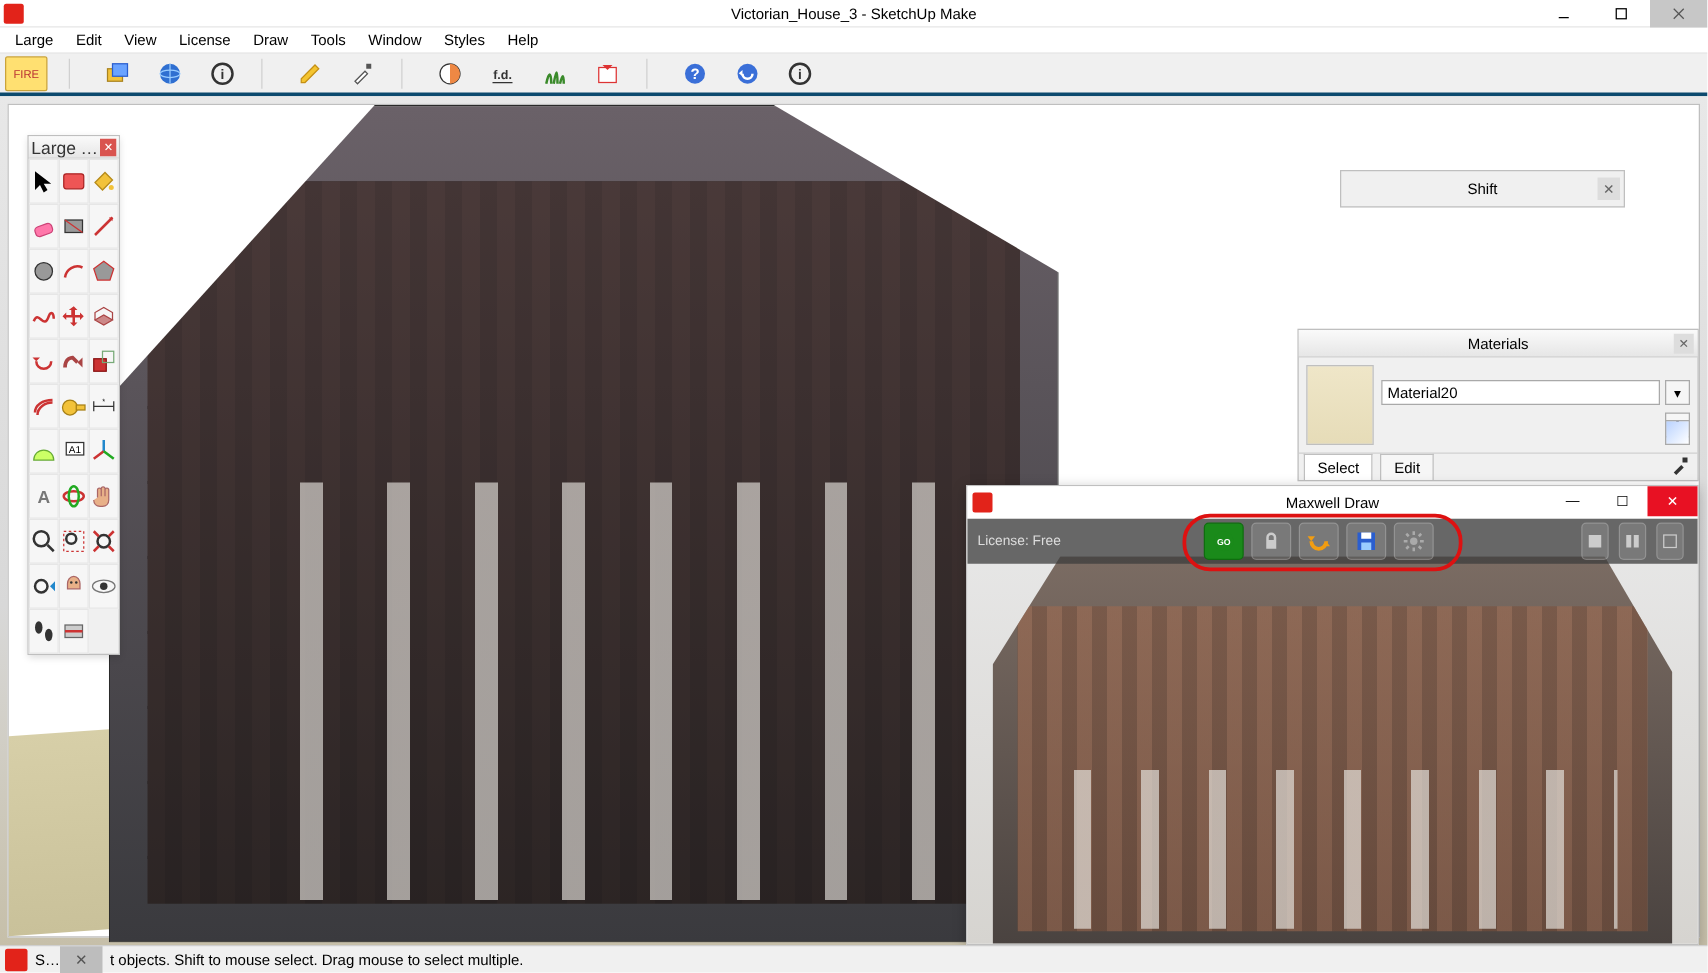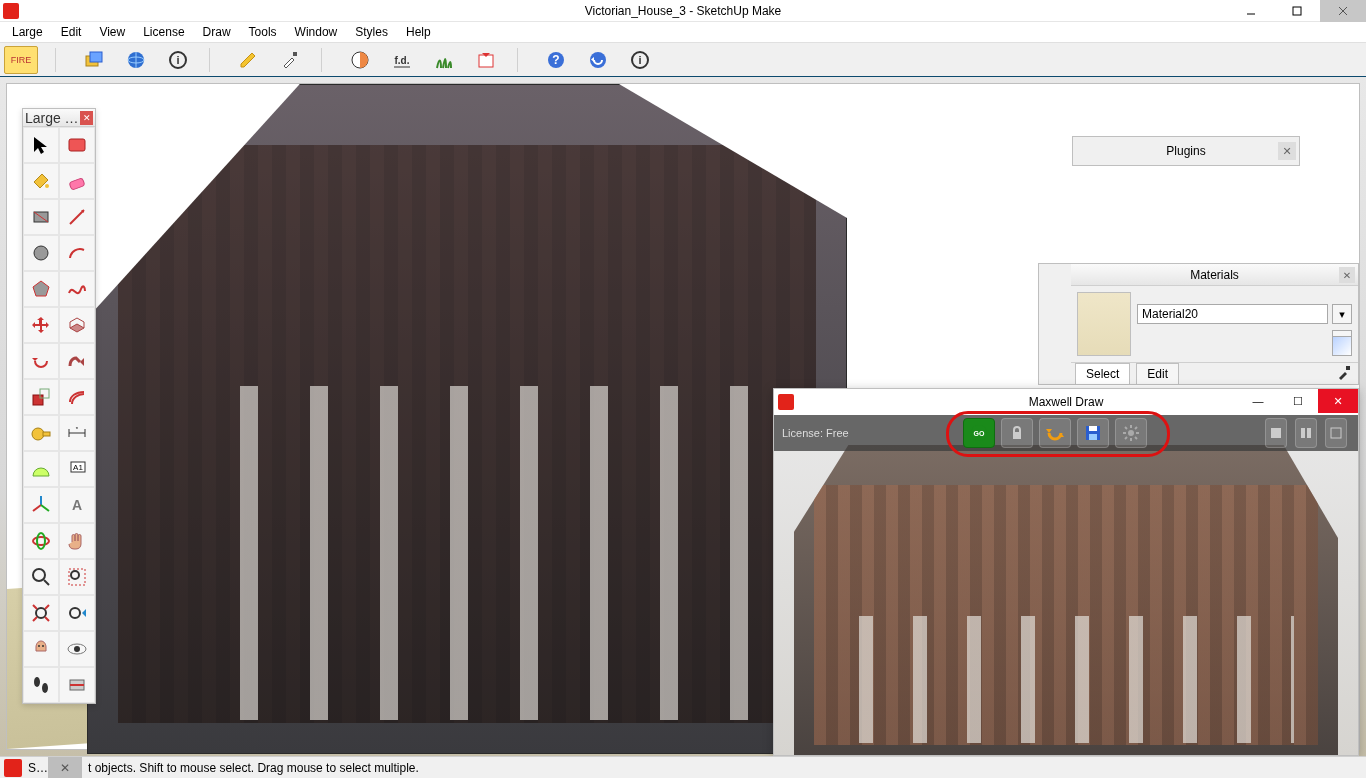--- a/index.html
+++ b/index.html
@@ -6,21 +6,21 @@
 html, body { width: 1366px; height: 778px; overflow: hidden; background:#fff; }
 .title-bar { height: 22px; background: #fff; display:flex; align-items:center; justify-content:center; position:relative; border-bottom:1px solid #e6e6e6;}
 .title-bar .app-icon { position:absolute; left:3px; top:3px; width:16px; height:16px; background:#e2231a; border-radius:2px;}
 .title-bar .title-text { font-size:12px; color:#000;text-align:center;}
 .win-controls { position:absolute; right:0; top:0; display:flex; height:22px;}
 .win-btn { width:46px; height:22px; display:flex; align-items:center; justify-content:center; font-size:11px; color:#000;}
 .win-btn.close { background:#c7c7c7; color:#555;}
 .win-btn svg { pointer-events:none;}
 .menu-bar { height:21px; background:#fff; display:flex; align-items:center; padding:0 4px; gap:2px; border-bottom:1px solid #e0e0e0;}
 .menu-item { padding:2px 8px; font-size:12px; color:#000;}
-.toolbar-row { height:34px; background:#f0f0f0; border-bottom:1px solid #0c4a6e; display:flex; align-items:center; padding:0 4px; gap:14px;}
+.toolbar-row { height:34px; background:#f0f0f0; border-bottom:3px solid #0c4a6e; display:flex; align-items:center; padding:0 4px; gap:14px;}
 .tb-sep { width:8px; height:24px; border-left:1px solid #d0d0d0; margin:0 3px;}
 .tb-btn { width:28px; height:28px; display:flex; align-items:center; justify-content:center; border:1px solid transparent; border-radius:2px;}
 .viewport { position:absolute; left:0; top:77px; right:0; bottom:22px; background:linear-gradient(#e8e8e8,#d8d8d8 60%, #c6bfa9); overflow:hidden;}
 .viewport-inner { position:absolute; inset:6px; background:#fff; border:1px solid #bfbfbf;}
 .building { position:absolute; left:80px; top:0; width:760px; height:670px; background:
   linear-gradient(135deg,#5a5a60 0 10%, transparent 10%),
   linear-gradient(#6a6168,#3a3a3e);
   clip-path: polygon(28% 0,70% 0,100% 20%,100% 100%,0 100%,0 35%);
   border:1px solid #2a2a2a;}
 .building::before{content:"";position:absolute;inset:60px 30px 30px 30px;background:
@@ -34,29 +34,29 @@
   transform:skewY(-4deg);transform-origin:left bottom;}
 .status-bar { position:absolute; left:0; right:0; bottom:0; height:22px; background:#f0f0f0; border-top:1px solid #cfcfcf; display:flex; align-items:center;}
 .status-app { width:18px; height:18px; background:#e2231a; border-radius:2px; margin:0 4px;}
 .status-x { width:34px; height:22px; background:#bdbdbd; display:flex;align-items:center;justify-content:center;color:#555;font-size:12px;}
 .status-text { font-size:12px; color:#000; margin-left:6px;}
 
 .toolset { position:absolute; left:22px; top:108px; width:74px; background:#f0f0f0; border:1px solid #bfbfbf; box-shadow:0 2px 6px rgba(0,0,0,.15);}
 .toolset-hdr { height:18px; background:linear-gradient(#fafafa,#e6e6e6); display:flex; align-items:center; justify-content:space-between; padding:0 2px; border-bottom:1px solid #cfcfcf;}
 .toolset-hdr span { font-size:14px; font-weight:normal; color:#333; white-space:nowrap; overflow:hidden; text-overflow:ellipsis;}
 .toolset-close { width:14px; height:14px; background:#d9534f; color:#fff; font-size:9px; display:flex;align-items:center;justify-content:center;}
-.tool-grid { display:grid; grid-template-columns:1fr 1fr; }
+.tool-grid { display:grid; grid-template-columns:1fr 1fr 1fr; }
 .tool-cell { height:36px; display:flex; align-items:center; justify-content:center; border:1px solid #e6e6e6; background:#f6f6f6;}
 .tool-cell svg { pointer-events:none;}
 
 .styles-panel { position:absolute; right:66px; top:136px; width:228px; height:30px; background:#f0f0f0; border:1px solid #bfbfbf; display:flex; align-items:center; justify-content:center;}
 .styles-panel .hdr-text{font-size:12px;}
 .styles-panel .x { position:absolute; right:3px; top:5px; width:18px;height:18px;background:#ddd;color:#666;font-size:11px;display:flex;align-items:center;justify-content:center;}
 
-.materials-panel { position:absolute; right:7px; top:263px; width:321px; background:#f0f0f0; border:1px solid #bfbfbf;padding-left:32px;}
+.materials-panel { position:absolute; right:7px; top:263px; width:321px; background:#f0f0f0; border:1px solid #bfbfbf;}
 .materials-panel .hdr{height:22px;display:flex;align-items:center;justify-content:center;background:linear-gradient(#fafafa,#e6e6e6);border-bottom:1px solid #cfcfcf;position:relative;}
 .materials-panel .hdr span{font-size:12px;}
 .materials-panel .hdr .x{position:absolute;right:3px;top:3px;width:16px;height:16px;background:#ddd;color:#666;font-size:10px;display:flex;align-items:center;justify-content:center;}
 .mat-body{display:flex;gap:6px;padding:6px;}
 .swatch{width:54px;height:64px;background:linear-gradient(#efe6c8,#e6dcb8);border:1px solid #bfbfbf;}
 .mat-right{flex:1;display:flex;flex-direction:column;gap:6px;margin-top:12px;}
 .mat-name-row{display:flex;gap:4px;}
 .mat-name{flex:1;height:20px;border:1px solid #a9a9a9;background:#fff;font-size:12px;padding:0 4px;}
 .mat-btn{width:20px;height:20px;border:1px solid #a9a9a9;background:#f6f6f6;display:flex;align-items:center;justify-content:center;font-size:11px;}
 .mat-tabs{display:flex;gap:4px;border-top:1px solid #cfcfcf;align-items:flex-end;padding:0 4px;position:relative;height:22px;}
@@ -399,21 +399,21 @@
     <div class="tool-cell">
         <svg width="22" height="22">
           <rect x="4" y="6" width="14" height="10" fill="#ccc" stroke="#666"></rect>
           <line x1="4" y1="11" x2="18" y2="11" stroke="#c33" stroke-width="2"></line>
         </svg>
       </div>
   </div>
 </div>
 
 <div class="styles-panel">
-  <span class="hdr-text">Plugins</span>
+  <span class="hdr-text">Shift</span>
   <div class="x">✕</div>
 </div>
 
 <div class="materials-panel">
   <div class="hdr">
     <span>Materials</span>
     <div class="x">✕</div>
   </div>
   <div class="mat-body">
     <div class="swatch"></div>

